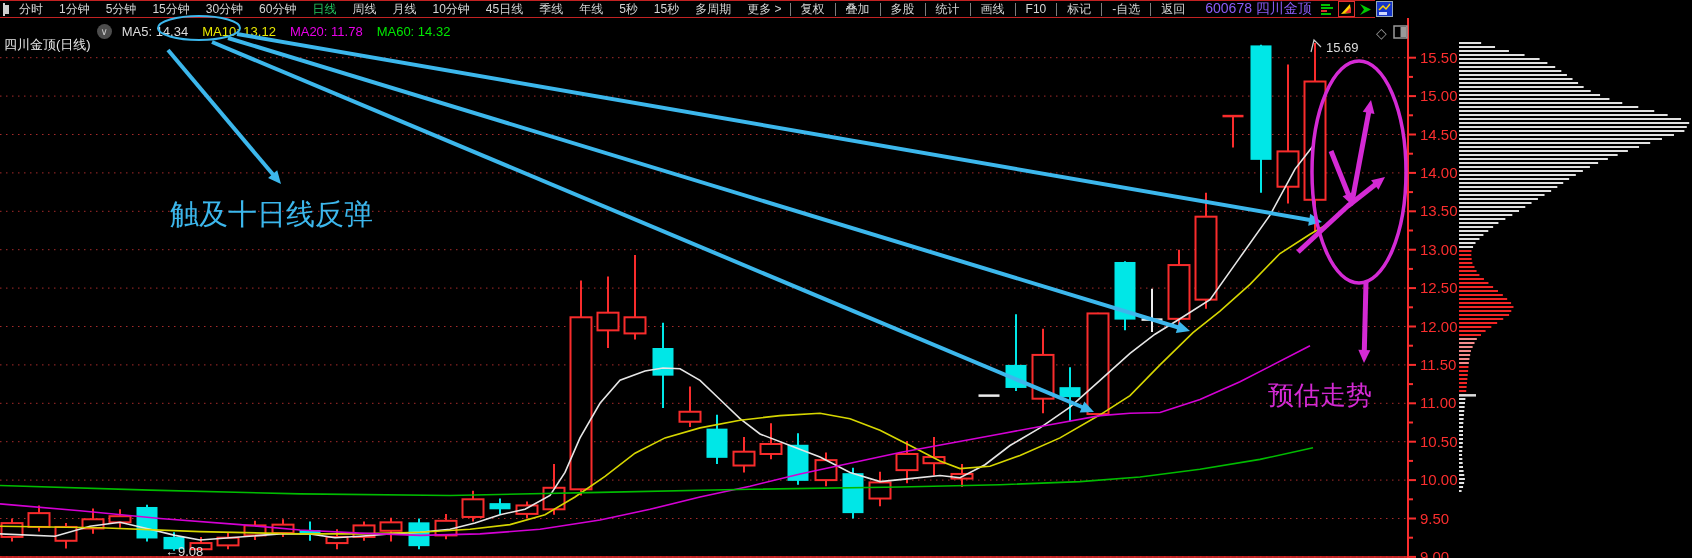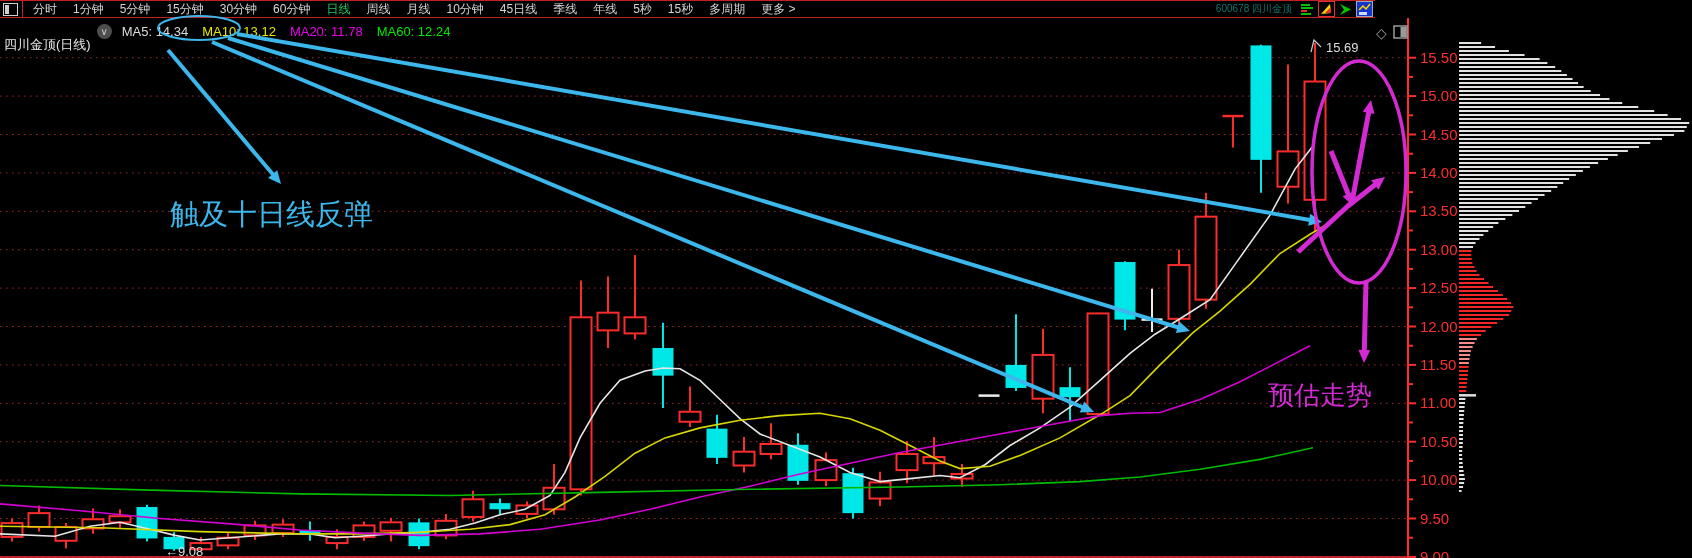--- a/index.html
+++ b/index.html
@@ -9,21 +9,21 @@
   .menubar{position:absolute;left:0;top:0;width:1375px;height:18px;background:#000;
            border-top:1px solid #c22222;border-bottom:1px solid #c22222;box-sizing:border-box;
            display:flex;align-items:center;font-size:12px;color:#d5d5d5;white-space:nowrap;z-index:3;}
   .win-icon{width:13px;height:11px;border:1px solid #cfcfcf;margin:0 4px 0 3px;position:relative;background:#000;}
   .win-icon::after{content:"";position:absolute;left:1px;top:1px;bottom:1px;width:4px;background:#cfcfcf;}
   .mb-sep{width:1px;height:16px;background:#c22222;margin-right:2px;}
   .mi{padding:0 8px;cursor:default;}
   .mi.active{color:#22c55e;}
   .menu-right{margin-left:auto;display:flex;align-items:center;height:100%;}
   .mr-item{padding:0 10px;border-left:1px solid #7d7d7d;height:13px;line-height:13px;}
-  .stock-label{color:#0f766e;padding:0 8px 0 10px;font-size:10px;}
+  .stock-label{color:#8b5cf6;padding:0 8px 0 10px;font-size:14px;}
   .tb-icons{display:flex;align-items:center;gap:3px;padding-right:2px;}
   .tb-icons svg{display:block;}
   
   .inforow{position:absolute;left:0;top:19px;height:24px;display:flex;align-items:center;
            font-size:13px;color:#e8e8e8;z-index:2;white-space:nowrap;}
   .inforow .title{padding:0 6px 0 4px;margin-top:28px;}
   .dd-circle{width:15px;height:15px;border-radius:50%;background:#4d4d4d;color:#c9c9c9;
              font-size:10px;line-height:15px;text-align:center;margin-right:10px;}
   .ma-label{margin-right:14px;}
   svg.chart{position:absolute;left:0;top:0;z-index:4;pointer-events:none;}
@@ -49,20 +49,31 @@
         <span class="mi">10分钟</span>
         <span class="mi">45日线</span>
         <span class="mi">季线</span>
         <span class="mi">年线</span>
         <span class="mi">5秒</span>
         <span class="mi">15秒</span>
         <span class="mi">多周期</span>
         <span class="mi">更多 &gt;</span>
       </span>
     <span class="menu-right">
+      <span id="menu-right-items" style="display:flex;height:100%;align-items:center;">
+          <span class="mr-item">复权</span>
+          <span class="mr-item">叠加</span>
+          <span class="mr-item">多股</span>
+          <span class="mr-item">统计</span>
+          <span class="mr-item">画线</span>
+          <span class="mr-item">F10</span>
+          <span class="mr-item">标记</span>
+          <span class="mr-item">-自选</span>
+          <span class="mr-item">返回</span>
+        </span>
       <span class="stock-label">600678 四川金顶</span>
       <span class="tb-icons">
         <svg width="15" height="15">
           <rect x="1" y="2" width="9" height="2" fill="#00c000"></rect>
             <rect x="1" y="5" width="12" height="2" fill="#00c000"></rect>
           <rect x="1" y="8" width="6" height="2" fill="#e03030"></rect>
             <rect x="1" y="11" width="10" height="2" fill="#00c000"></rect>
         </svg>
         <svg width="17" height="16">
           <rect x="0.5" y="0.5" width="16" height="15" fill="none" stroke="#e03030"></rect>
@@ -81,21 +92,21 @@
     </span>
   </div>
 
   <div class="inforow">
     <span class="title">四川金顶(日线)</span>
     <span class="dd-circle">∨</span>
     <span id="ma-labels" style="display:flex;">
         <span class="ma-label" style="color: rgb(220, 220, 220);">MA5: 14.34</span>
         <span class="ma-label" style="color: rgb(232, 232, 0);">MA10: 13.12</span>
         <span class="ma-label" style="color: rgb(232, 0, 232); text-align: center;">MA20: 11.78</span>
-        <span class="ma-label" style="color: rgb(0, 232, 0);">MA60: 12.24</span>
+        <span class="ma-label" style="color: rgb(0, 232, 0);">MA60: 14.32</span>
       </span>
   </div>
 
   <svg class="chart" width="1692" height="558">
       <g>
         <line x1="0" y1="57.7" x2="1406" y2="57.7" stroke="#b93030" stroke-width="1" stroke-dasharray="1.5 4.5" opacity="0.9"></line>
         <line x1="0" y1="96.1" x2="1406" y2="96.1" stroke="#b93030" stroke-width="1" stroke-dasharray="1.5 4.5" opacity="0.9"></line>
         <line x1="0" y1="134.5" x2="1406" y2="134.5" stroke="#b93030" stroke-width="1" stroke-dasharray="1.5 4.5" opacity="0.9"></line>
         <line x1="0" y1="172.89999999999998" x2="1406" y2="172.89999999999998" stroke="#b93030" stroke-width="1" stroke-dasharray="1.5 4.5" opacity="0.9"></line>
         <line x1="0" y1="211.3" x2="1406" y2="211.3" stroke="#b93030" stroke-width="1" stroke-dasharray="1.5 4.5" opacity="0.9"></line>

